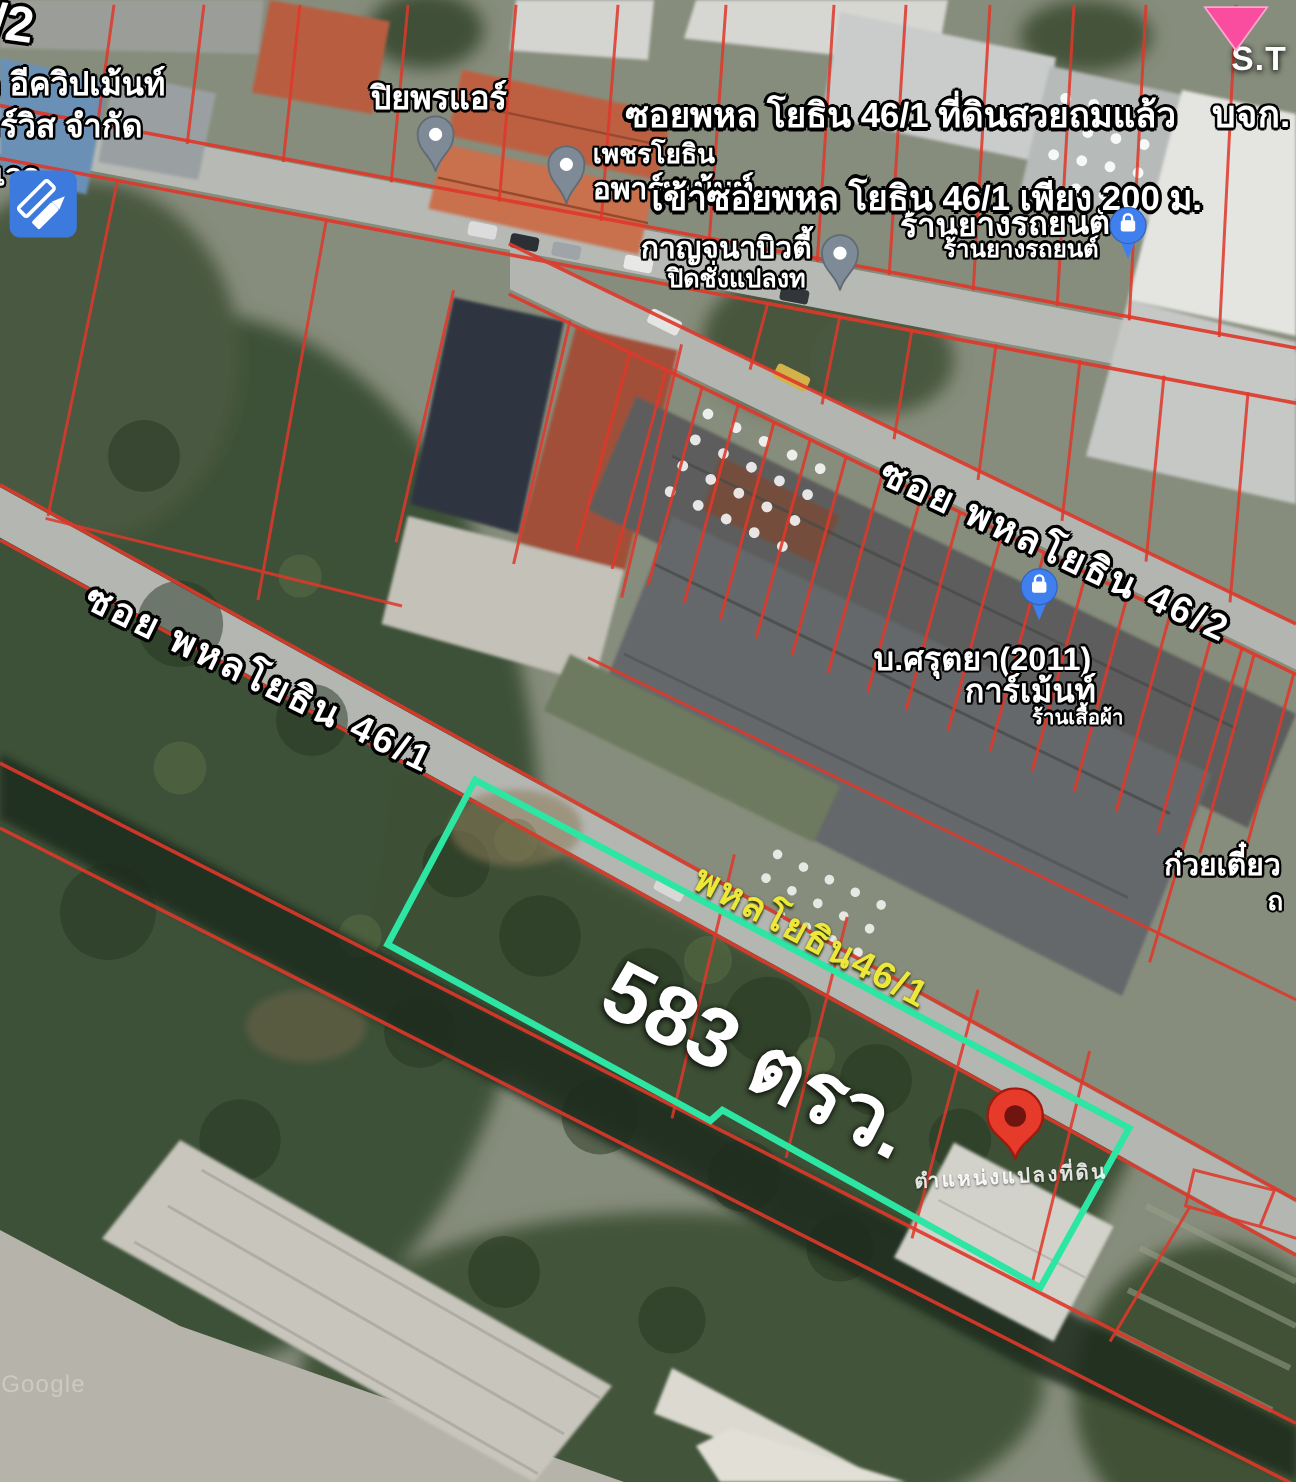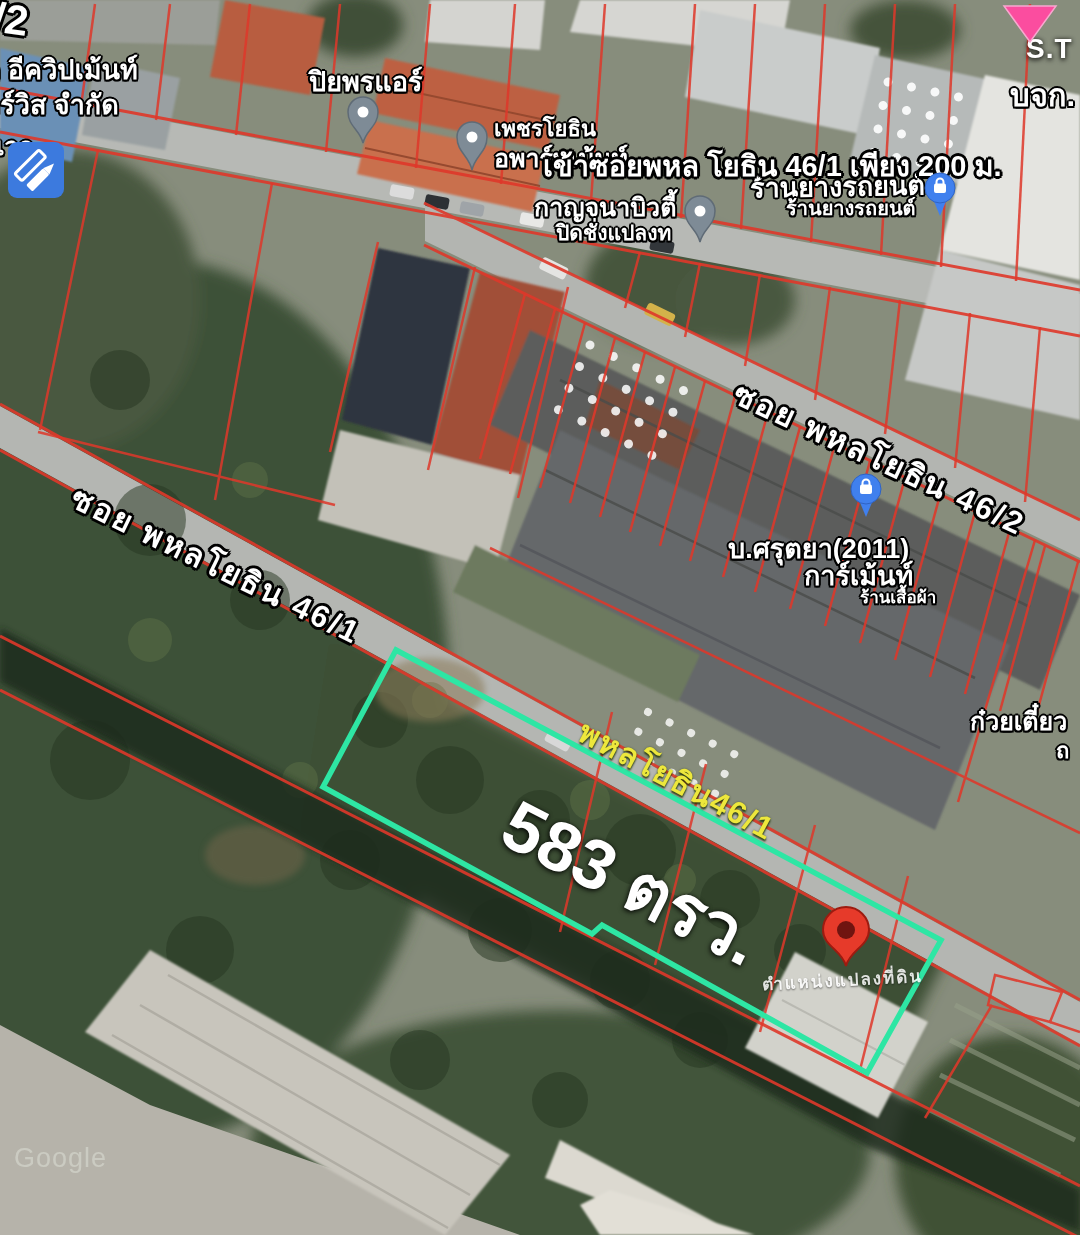--- a/index.html
+++ b/index.html
@@ -282,20 +282,21 @@
       <polygon points="995,975 1062,992 1050,1022 988,1005"></polygon>
       <line x1="992" y1="1005" x2="925" y2="1118"></line>
       <line x1="1050" y1="1022" x2="1080" y2="1032"></line>
     </g>
 
     <g>
       <polygon points="396,650 941,940 867,1073 602,925 592,934 323,787" fill="none" stroke="#2ee6a4" stroke-width="5.5" stroke-linejoin="miter"></polygon>
     </g>
   </svg>
 
+  <div class="lbl ol3 banner" style="left:521px;top:82px;font-size:29px">ซอยพหล โยธิน 46/1 ที่ดินสวยถมแล้ว</div>
   <div class="lbl ol3 banner" style="left:543px;top:151px;font-size:29px">เข้าซอยพหล โยธิน 46/1 เพียง 200 ม.</div>
 
   <div class="lbl ol2" style="left:309px;top:68px;font-size:27px">ปิยพรแอร์</div>
   <div class="lbl ol2" style="left:494px;top:118px;font-size:22px;z-index:1">เพชรโยธิน</div>
   <div class="lbl ol2" style="left:494px;top:145px;font-size:25px;z-index:1">อพาร์ทเม้นท์</div>
   <div class="lbl ol2" style="left:534px;top:194px;font-size:25px">กาญจนาบิวตี้</div>
   <div class="lbl ol2" style="left:556px;top:222px;font-size:21px">ปิดชั่งแปลงท</div>
   <div class="lbl ol2" style="left:750px;top:173px;font-size:27px;transform:rotate(-1deg)">ร้านยางรถยนต์</div>
   <div class="lbl ol2" style="left:786px;top:198px;font-size:20px">ร้านยางรถยนต์</div>
   <div class="lbl ol2" style="left:728px;top:535px;font-size:27px">บ.ศรุตยา(2011)</div>
@@ -310,21 +311,21 @@
   <div class="lbl ol2" style="left:-16px;top:91px;font-size:27px">อร์วิส จำกัด</div>
   <div class="lbl ol2" style="left:-4px;top:133px;font-size:25px;z-index:1">เวอ</div>
 
   <div class="lbl ol3" style="left:742px;top:378px;font-size:31px;letter-spacing:3px;transform:rotate(25deg);transform-origin:left top">ซอย พหลโยธิน 46/2</div>
   <div class="lbl ol3" style="left:80px;top:482px;font-size:31px;letter-spacing:3px;transform:rotate(26deg);transform-origin:left top">ซอย พหลโยธิน 46/1</div>
   <div class="lbl yellowlbl" style="left:588px;top:716px;font-size:31px;letter-spacing:2px;transform:rotate(28deg);transform-origin:left top">พหลโยธิน46/1</div>
 
   <div class="lbl soft" style="left:524px;top:788px;font-size:70px;transform:rotate(27deg);transform-origin:left top">583 ตรว.</div>
   <div class="lbl" style="left:762px;top:972px;font-size:17px;letter-spacing:2px;opacity:.85;transform:rotate(-3deg);text-shadow:0 1px 2px rgba(0,0,0,.6)">ตำแหน่งแปลงที่ดิน</div>
 
-  <div class="lbl" style="left:14px;top:1144px;font-size:27px;font-weight:normal;letter-spacing:1px;color:rgba(235,240,230,.4);text-shadow:none">Google</div>
+  <div class="lbl" style="left:1px;top:1144px;font-size:20px;font-weight:normal;letter-spacing:1px;color:rgba(235,240,230,.4);text-shadow:none">Google</div>
 
   <svg class="pin" style="left:6px;top:140px;z-index:7" width="62" height="62">
     <rect x="2" y="2" width="56" height="56" rx="9" fill="#3c7ade"></rect>
     <g transform="translate(30,31) rotate(-45)">
       <rect x="-17" y="-13" width="34" height="10" rx="2" fill="none" stroke="#fff" stroke-width="3"></rect>
       <rect x="-17" y="3" width="24" height="9" rx="1.5" fill="#fff"></rect>
       <path d="M7,3 l11,4.5 l-11,4.5 z" fill="#fff"></path>
     </g>
   </svg>
 

